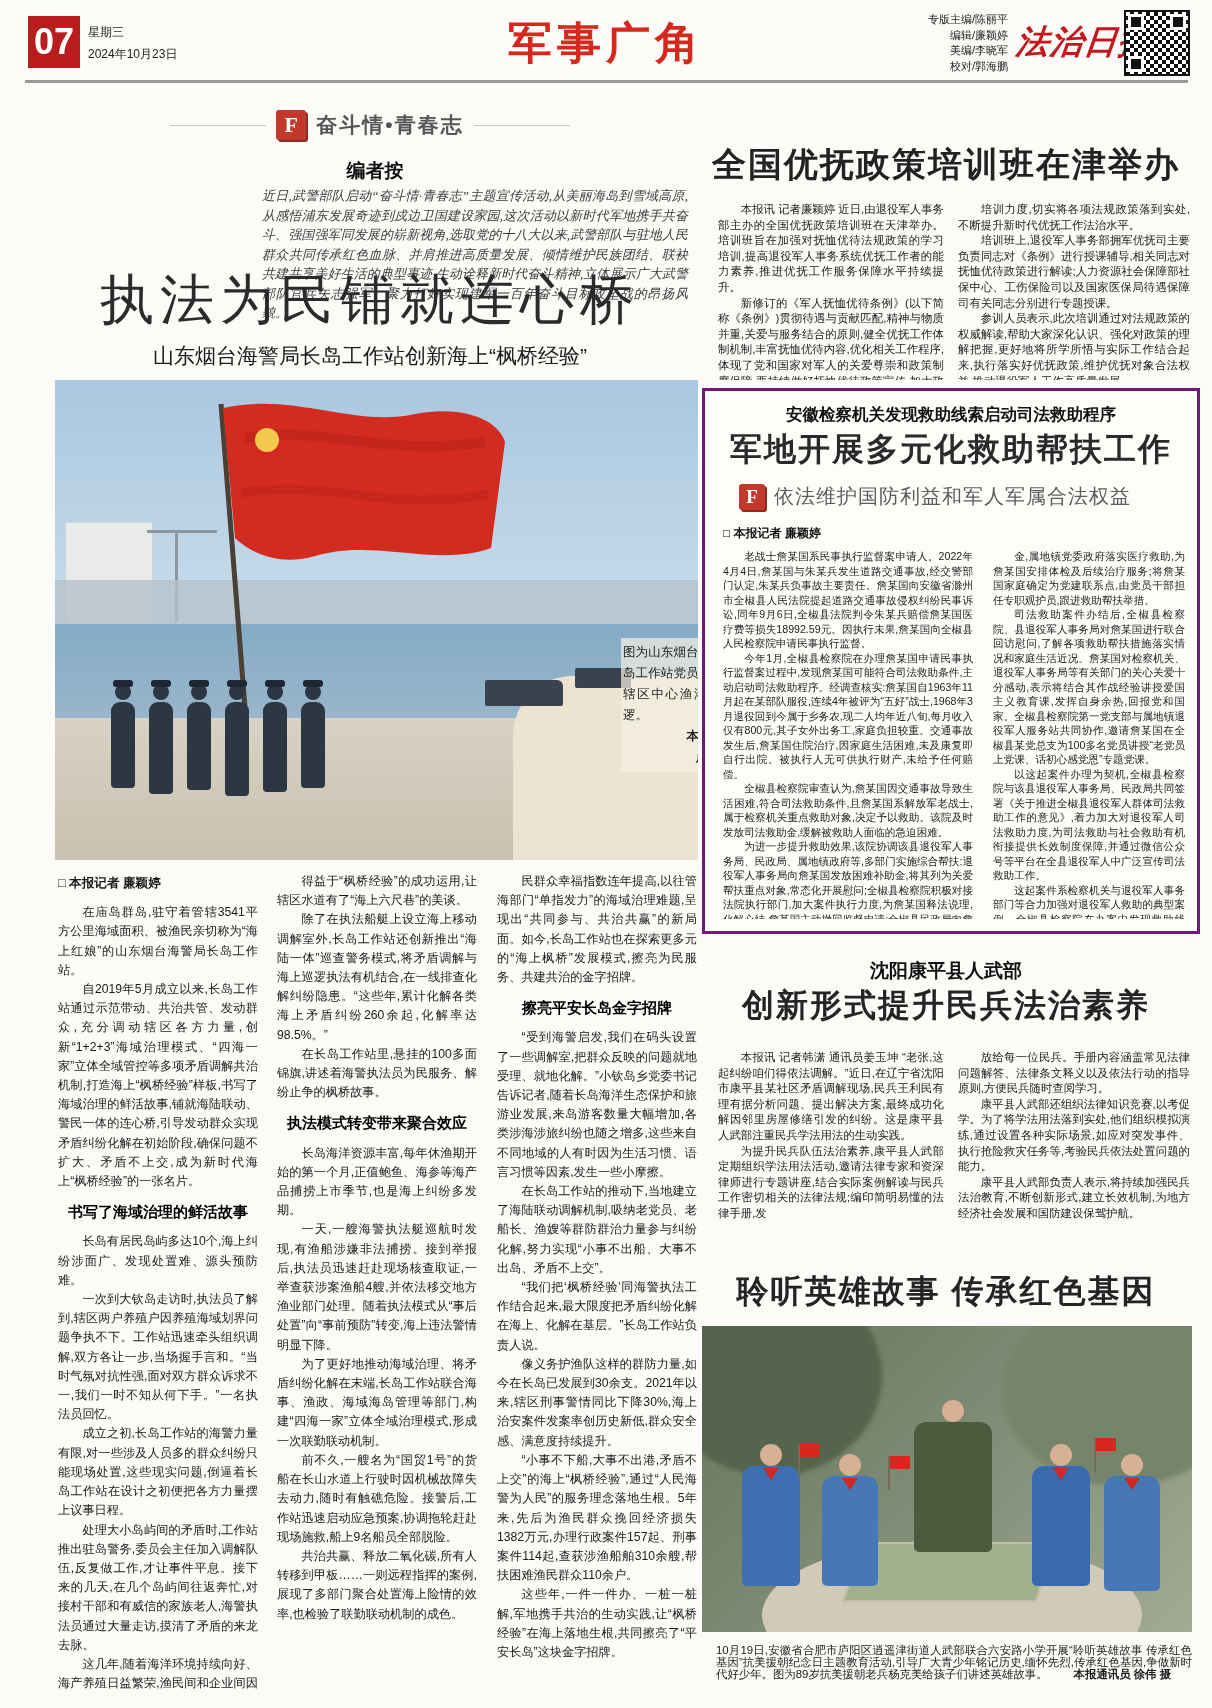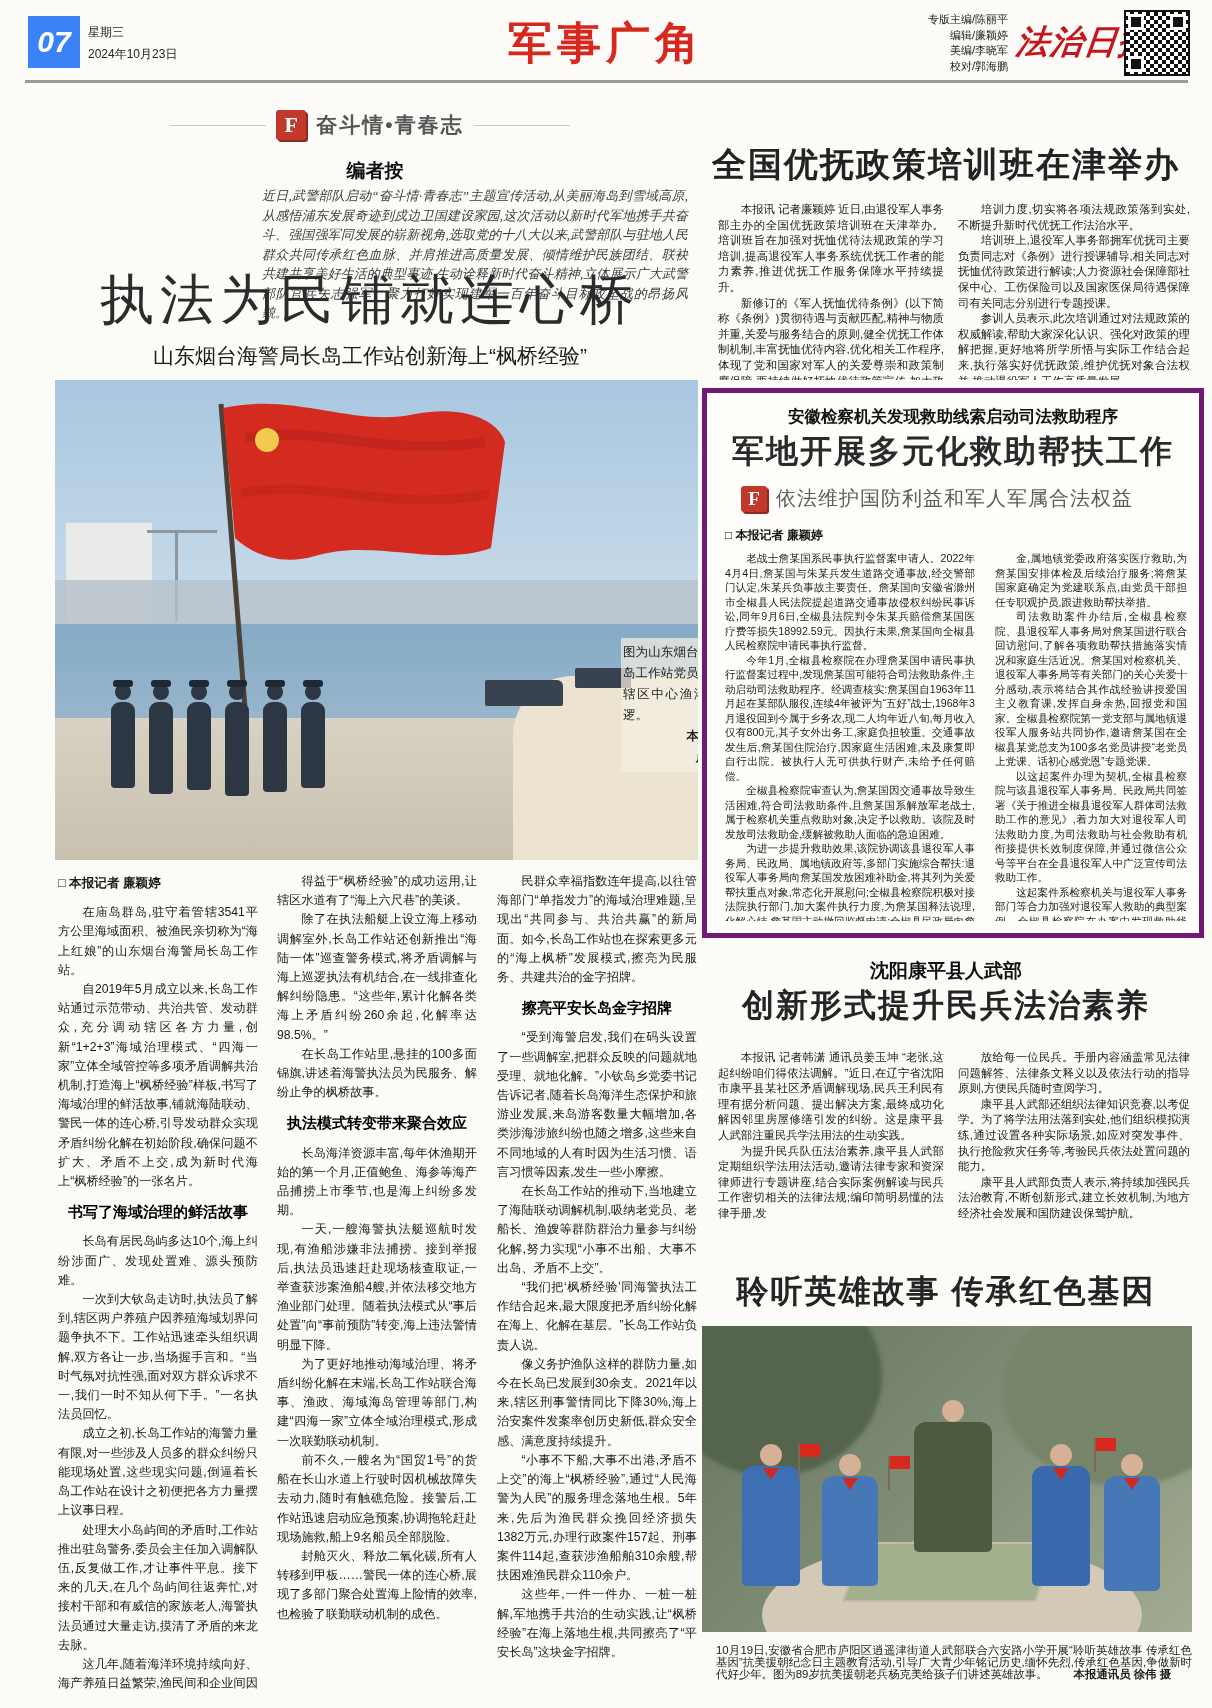--- a/index.html
+++ b/index.html
@@ -1,22 +1,22 @@
 <!DOCTYPE html>
 <html><head>
 <meta charset="utf-8">
 <style>
   html,body{margin:0;padding:0;background:#e9e9e6;}
   .page{position:relative;width:1212px;height:1708px;margin:0 auto;background:#fcfbf8;
         font-family:"Liberation Sans","DejaVu Sans",sans-serif;color:#1c1c1c;overflow:hidden;}
   .abs{position:absolute;}
 
   
-  .pagenum{left:28px;top:16px;width:52px;height:52px;background:#3b82f6;color:#fff;
-           font-size:30px;font-weight:800;font-style:italic;display:flex;align-items:center;justify-content:center;}
+  .pagenum{left:28px;top:16px;width:52px;height:52px;background:#b91c1c;color:#fff;
+           font-size:36px;font-weight:800;display:flex;align-items:center;justify-content:center;}
   .hweek{left:88px;top:24px;font-size:12px;color:#222;}
   .hdate{left:88px;top:46px;font-size:12px;color:#222;}
   .htitle{left:430px;top:14px;width:352px;text-align:center;font-size:44px;font-weight:900;
           color:#d7281d;letter-spacing:5px;}
   .hcredits{left:880px;top:12px;width:128px;text-align:right;font-size:11px;line-height:15.5px;color:#222;}
   .masthead{left:1016px;top:20px;font-family:"Liberation Serif","DejaVu Serif",serif;font-style:italic;
             font-weight:bold;font-size:33px;color:#c5161d;letter-spacing:1px;transform:skewX(-6deg);}
   .qr{left:1124px;top:10px;width:62px;height:62px;background:
       repeating-conic-gradient(#111 0 25%,#fff 0 50%);background-size:8px 8px;border:2px solid #111;}
   .qr i{position:absolute;width:16px;height:16px;background:#111;box-shadow:inset 0 0 0 3px #fff,inset 0 0 0 6px #111;}
@@ -63,21 +63,21 @@
   .blk{text-indent:2em;text-align:justify;margin:0;}
   .blk-byline{text-indent:0;font-weight:bold;font-size:12.6px;margin:2px 0 10px;}
   .blk-sub{text-indent:0;font-weight:bold;text-align:center;font-size:15px;margin:11px 0;color:#000;}
 
   
   .tr-headline{left:700px;top:142px;width:492px;text-align:center;font-size:34px;font-weight:600;
                color:#222;letter-spacing:2px;}
   .rcol{font-size:11.4px;line-height:15.6px;color:#191919;text-align:justify;overflow:hidden;}
   .trc1{left:718px;top:202px;width:226px;height:178px;} .trc2{left:958px;top:202px;width:232px;height:178px;}
 
-  .redbox{left:702px;top:388px;width:492px;height:540px;border:5px solid #701a75;background:#fffdfa;}
+  .redbox{left:702px;top:388px;width:492px;height:540px;border:3px solid #701a75;background:#fffdfa;}
   .rb-kicker{position:absolute;left:0;top:13px;width:100%;text-align:center;font-size:16.5px;font-weight:bold;color:#111;}
   .rb-headline{position:absolute;left:0;top:37px;width:100%;text-align:center;font-size:32px;font-weight:600;
                color:#2a2a2a;letter-spacing:2px;}
   .rb-subrow{position:absolute;left:34px;top:92px;display:flex;align-items:center;gap:9px;}
   .rb-subrow .cube{width:26px;height:26px;font-size:19px;}
   .rb-standfirst{font-size:20px;color:#5c5c5c;letter-spacing:1px;}
   .rb-byline{position:absolute;left:18px;top:134px;font-size:12px;font-weight:bold;color:#111;}
   .rbcol{position:absolute;top:158px;height:370px;overflow:hidden;font-size:10.6px;line-height:14.5px;
          text-align:justify;color:#1a1a1a;}
   .rbc1{left:18px;width:250px;} .rbc2{left:288px;width:192px;}
@@ -188,21 +188,21 @@
   <div class="abs fcol fc2">
 
   <div class="blk blk-p">得益于“枫桥经验”的成功运用,让辖区水道有了“海上六尺巷”的美谈。</div>
       <div class="blk blk-p">除了在执法船艇上设立海上移动调解室外,长岛工作站还创新推出“海陆一体”巡查警务模式,将矛盾调解与海上巡逻执法有机结合,在一线排查化解纠纷隐患。“这些年,累计化解各类海上矛盾纠纷260余起,化解率达98.5%。”</div>
       <div class="blk blk-p">在长岛工作站里,悬挂的100多面锦旗,讲述着海警执法员为民服务、解纷止争的枫桥故事。</div>
       <div class="blk blk-sub">执法模式转变带来聚合效应</div>
       <div class="blk blk-p">长岛海洋资源丰富,每年休渔期开始的第一个月,正值鲍鱼、海参等海产品捕捞上市季节,也是海上纠纷多发期。</div>
       <div class="blk blk-p">一天,一艘海警执法艇巡航时发现,有渔船涉嫌非法捕捞。接到举报后,执法员迅速赶赴现场核查取证,一举查获涉案渔船4艘,并依法移交地方渔业部门处理。随着执法模式从“事后处置”向“事前预防”转变,海上违法警情明显下降。</div>
       <div class="blk blk-p">为了更好地推动海域治理、将矛盾纠纷化解在末端,长岛工作站联合海事、渔政、海域海岛管理等部门,构建“四海一家”立体全域治理模式,形成一次联勤联动机制。</div>
       <div class="blk blk-p">前不久,一艘名为“国贸1号”的货船在长山水道上行驶时因机械故障失去动力,随时有触礁危险。接警后,工作站迅速启动应急预案,协调拖轮赶赴现场施救,船上9名船员全部脱险。</div>
-      <div class="blk blk-p">封舱灭火、释放二氧化碳,所有人转移到甲板……警民一体的连心桥,展现了多部门聚合处置海上险情的效率,也检验了联勤联动机制的成色。</div>
+      <div class="blk blk-p">共治共赢、释放二氧化碳,所有人转移到甲板……一则远程指挥的案例,展现了多部门聚合处置海上险情的效率,也检验了联勤联动机制的成色。</div>
     </div>
   <div class="abs fcol fc3">
 
   <div class="blk blk-p">民群众幸福指数连年提高,以往管海部门“单指发力”的海域治理难题,呈现出“共同参与、共治共赢”的新局面。如今,长岛工作站也在探索更多元的“海上枫桥”发展模式,擦亮为民服务、共建共治的金字招牌。</div>
       <div class="blk blk-sub">擦亮平安长岛金字招牌</div>
       <div class="blk blk-p">“受到海警启发,我们在码头设置了一些调解室,把群众反映的问题就地受理、就地化解。”小钦岛乡党委书记告诉记者,随着长岛海洋生态保护和旅游业发展,来岛游客数量大幅增加,各类涉海涉旅纠纷也随之增多,这些来自不同地域的人有时因为生活习惯、语言习惯等因素,发生一些小摩擦。</div>
       <div class="blk blk-p">在长岛工作站的推动下,当地建立了海陆联动调解机制,吸纳老党员、老船长、渔嫂等群防群治力量参与纠纷化解,努力实现“小事不出船、大事不出岛、矛盾不上交”。</div>
       <div class="blk blk-p">“我们把‘枫桥经验’同海警执法工作结合起来,最大限度把矛盾纠纷化解在海上、化解在基层。”长岛工作站负责人说。</div>
       <div class="blk blk-p">像义务护渔队这样的群防力量,如今在长岛已发展到30余支。2021年以来,辖区刑事警情同比下降30%,海上治安案件发案率创历史新低,群众安全感、满意度持续提升。</div>
       <div class="blk blk-p">“小事不下船,大事不出港,矛盾不上交”的海上“枫桥经验”,通过“人民海警为人民”的服务理念落地生根。5年来,先后为渔民群众挽回经济损失1382万元,办理行政案件157起、刑事案件114起,查获涉渔船舶310余艘,帮扶困难渔民群众110余户。</div>

